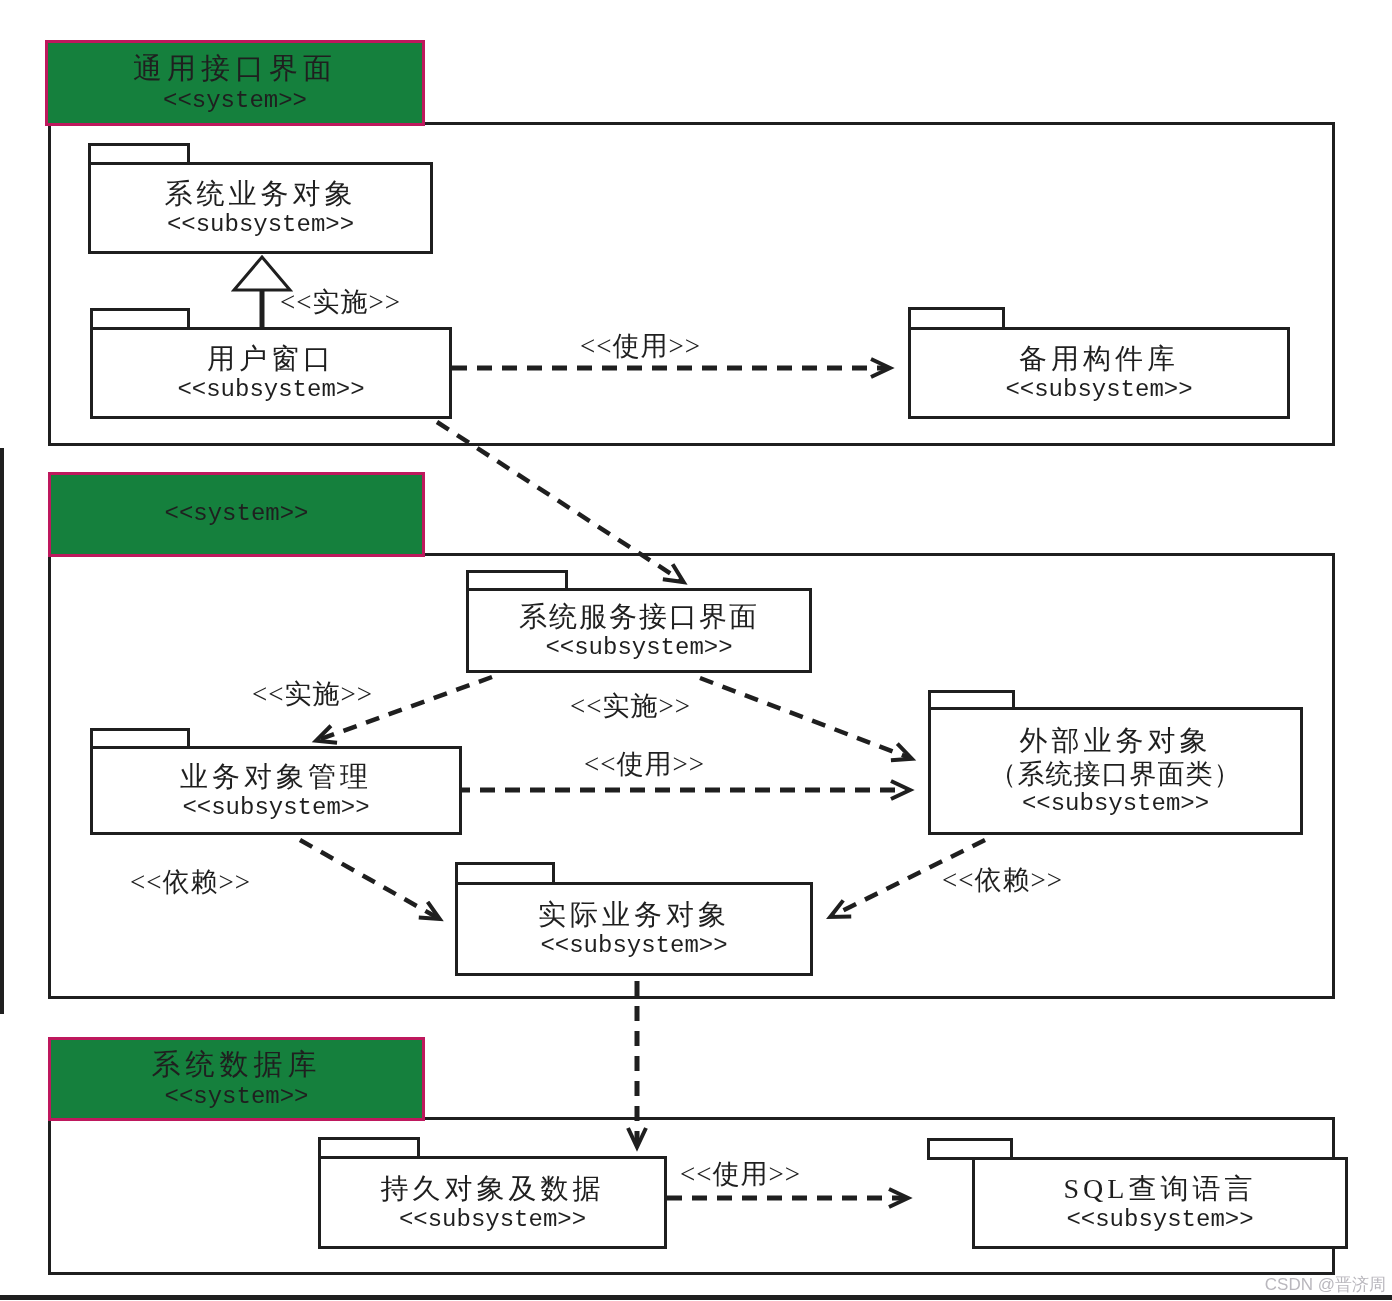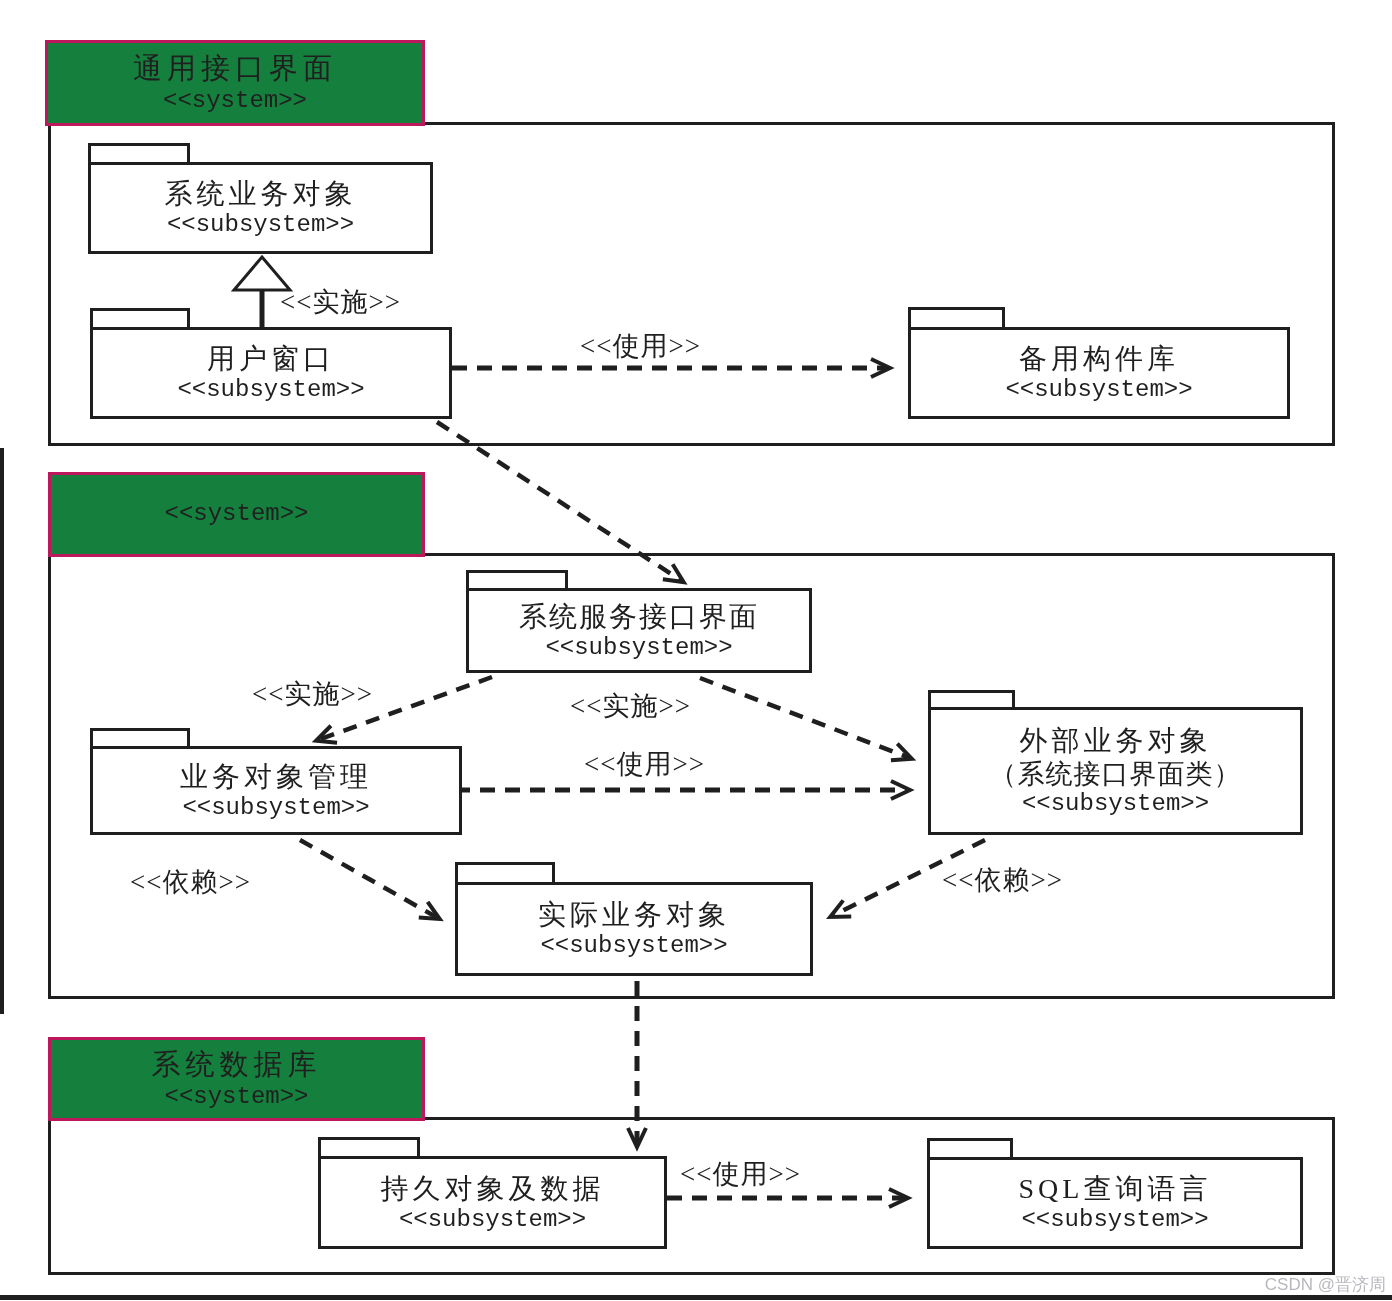--- a/index.html
+++ b/index.html
@@ -153,21 +153,21 @@
 <div class="package" style="left:318px;top:1137px;">
   <div class="pkg-tab" style="width:102px;height:22px;"></div>
   <div class="pkg-body" style="width:349px;height:93px;">
     <div class="pkg-name">持久对象及数据</div>
     <div class="stereo">&lt;&lt;subsystem&gt;&gt;</div>
   </div>
 </div>
 
 <div class="package" style="left:927px;top:1138px;">
   <div class="pkg-tab" style="width:86px;height:22px;"></div>
-  <div class="pkg-body" style="width:376px;height:92px;">
+  <div class="pkg-body" style="width:376px;height:92px;margin-left:45px;">
     <div class="pkg-name">SQL查询语言</div>
     <div class="stereo">&lt;&lt;subsystem&gt;&gt;</div>
   </div>
 </div>
 
 <div class="conn-label" style="left:280px;top:284px;">&lt;&lt;实施&gt;&gt;</div>
 <div class="conn-label" style="left:580px;top:328px;">&lt;&lt;使用&gt;&gt;</div>
 <div class="conn-label" style="left:252px;top:676px;">&lt;&lt;实施&gt;&gt;</div>
 <div class="conn-label" style="left:570px;top:688px;">&lt;&lt;实施&gt;&gt;</div>
 <div class="conn-label" style="left:584px;top:746px;">&lt;&lt;使用&gt;&gt;</div>

